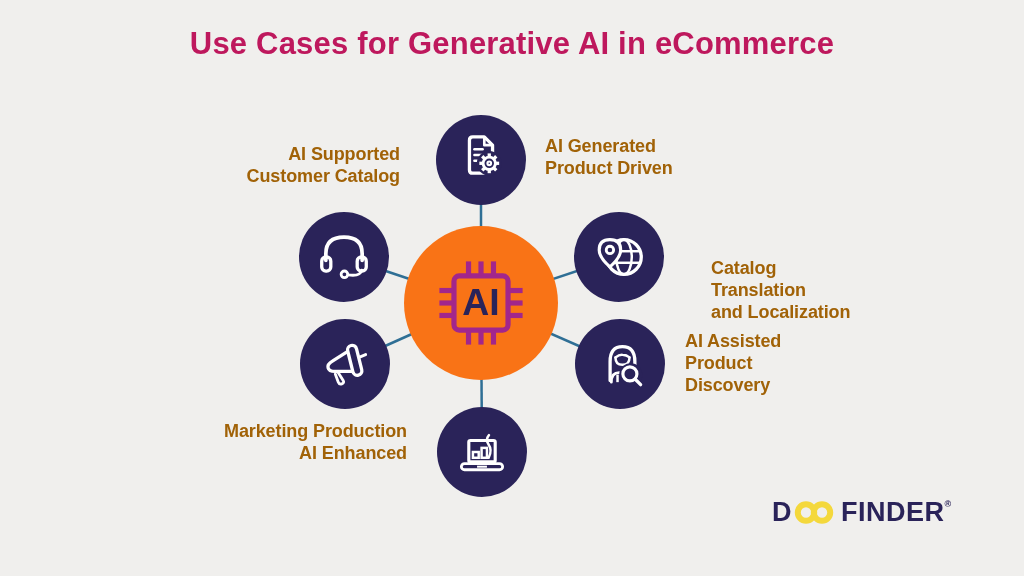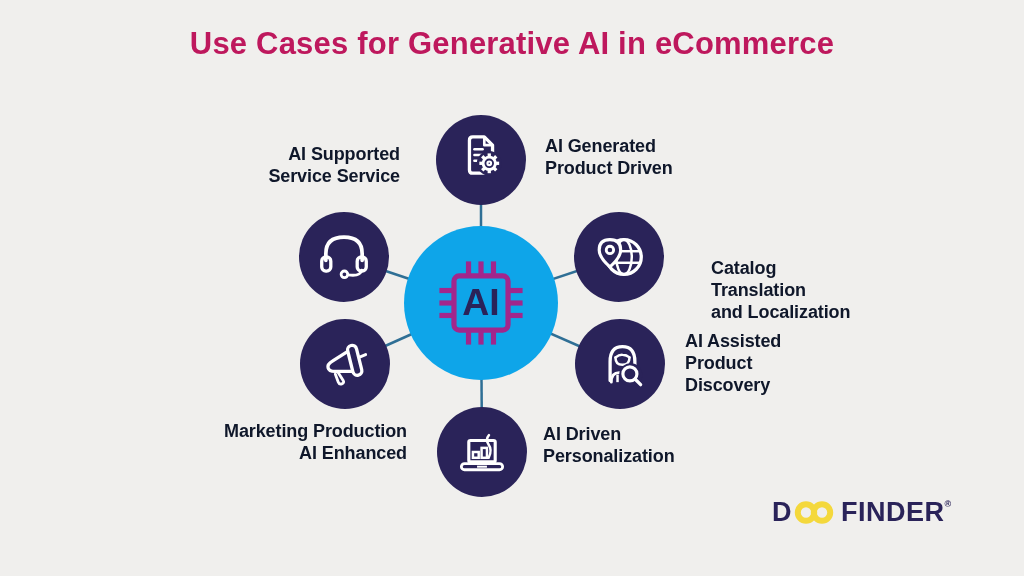--- a/index.html
+++ b/index.html
@@ -11,40 +11,40 @@
   .title {
     position: absolute; top: 26px; left: 0; width: 1024px;
     text-align: center; font-size: 31px; font-weight: 700;
     color: #be185d; letter-spacing: 0.2px;
   }
 
   .connectors { position: absolute; left: 0; top: 0; width: 1024px; height: 576px; z-index: 1; }
 
   .hub {
     position: absolute; left: 404px; top: 226px; width: 154px; height: 154px;
-    border-radius: 50%; background: #0ea5e9; z-index: 2;
+    border-radius: 50%; background: #f97316; z-index: 2;
     display: flex; align-items: center; justify-content: center;
   }
   .hub svg { width: 104px; height: 104px; }
 
   .node {
     position: absolute; width: 90px; height: 90px; border-radius: 50%;
     background: #2a2359; z-index: 2;
     display: flex; align-items: center; justify-content: center;
   }
   .node svg { width: 66px; height: 66px; }
   .n-content   { left: 436px; top: 115px; }
   .n-headset   { left: 299px; top: 212px; }
   .n-globe     { left: 574px; top: 212px; }
   .n-megaphone { left: 300px; top: 319px; }
   .n-person    { left: 575px; top: 319px; }
   .n-laptop    { left: 437px; top: 407px; }
 
   .label {
-    position: absolute; z-index: 2; color: #0f172a;
+    position: absolute; z-index: 2; color: #a16207;
     font-size: 18px; font-weight: 700; line-height: 22px; letter-spacing: -0.1px;
   }
   .label span { display: block; }
   .l-right { text-align: right; }
   .l-customer-service { right: 624px; top: 143px; }
   .l-product-content  { left: 545px; top: 135px; }
   .l-catalog          { left: 711px; top: 224px; margin-top: 33px; }
   .l-discovery        { left: 685px; top: 330px; }
   .l-personalization  { left: 543px; top: 423px; }
   .l-marketing        { right: 617px; top: 420px; }
@@ -176,44 +176,40 @@
       <rect class="white-stroke" x="15" y="54" width="50" height="7.5" rx="3.75" stroke-width="3.4"></rect>
       <line class="white-stroke" x1="34" y1="57.8" x2="46" y2="57.8" stroke-width="2.4"></line>
       <rect class="white-stroke" x="29" y="40" width="7" height="7" stroke-width="3"></rect>
       <rect class="white-stroke" x="39.5" y="35" width="6.5" height="12" stroke-width="3"></rect>
       <path class="white-stroke" stroke-width="3" stroke-linecap="round" d="M48 47 Q53 38 47.5 30 Q44 25 48.5 19.5"></path>
     </svg>
   </div>
 
   <div class="label l-right l-customer-service">
     <span>AI Supported</span>
-    <span>Service Service</span>
+    <span>Customer Catalog</span>
   </div>
 
   <div class="label l-product-content">
     <span>AI Generated</span>
     <span>Product Driven</span>
   </div>
 
   <div class="label l-catalog">
     <span>Catalog</span>
     <span>Translation</span>
     <span>and Localization</span>
   </div>
 
   <div class="label l-discovery">
     <span>AI Assisted</span>
     <span>Product</span>
     <span>Discovery</span>
   </div>
 
-  <div class="label l-personalization">
-    <span>AI Driven</span>
-    <span>Personalization</span>
-  </div>
 
   <div class="label l-right l-marketing">
     <span>Marketing Production</span>
     <span>AI Enhanced</span>
   </div>
 
   <div class="logo">
     <span class="word">D</span>
     <svg class="oo" viewBox="0 0 47 29">
       <circle cx="13" cy="14.5" r="8.2" fill="none" stroke="#f4d83c" stroke-width="6"></circle>

